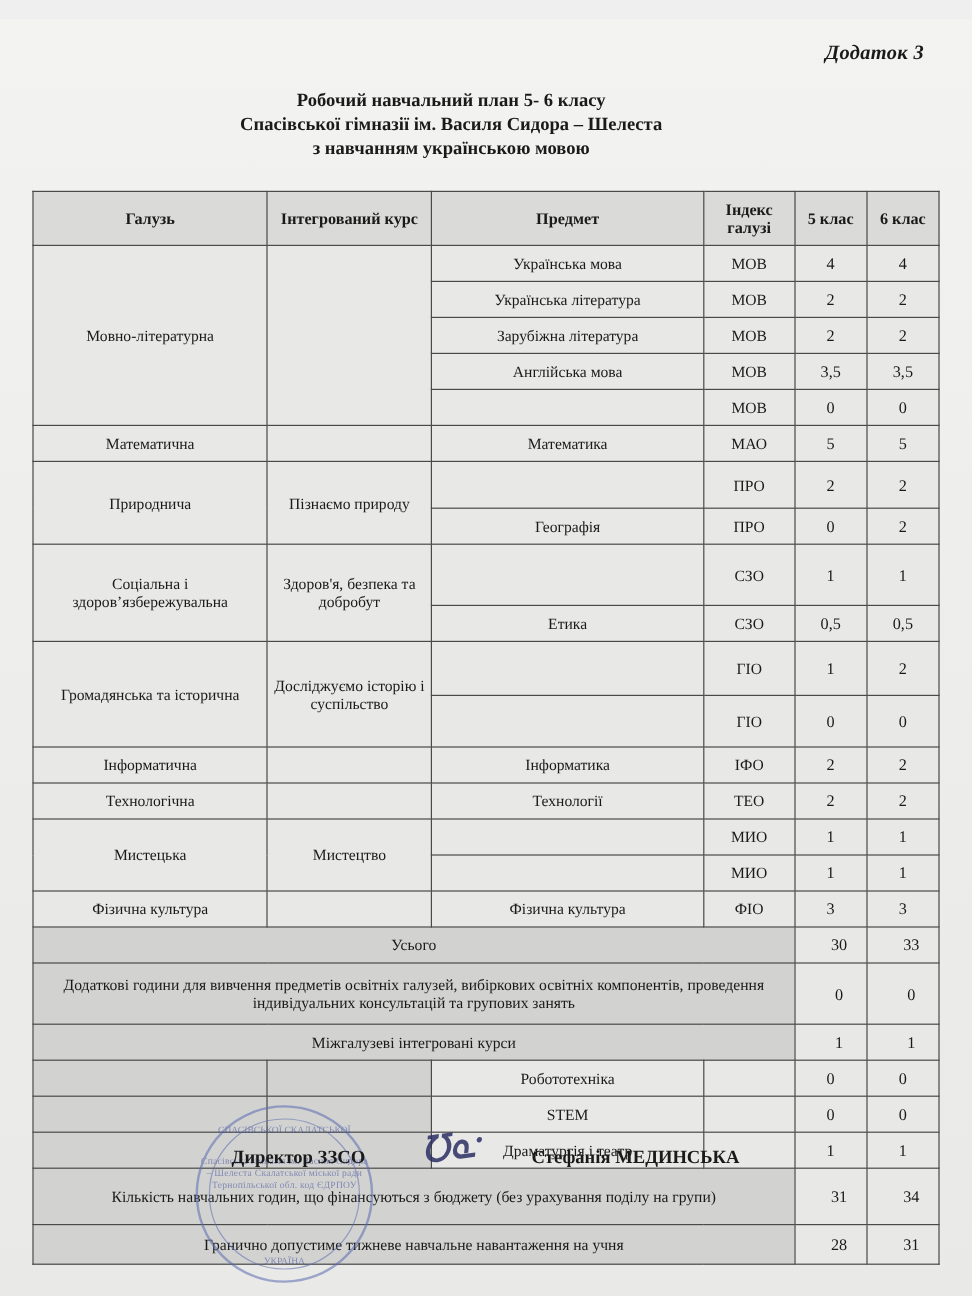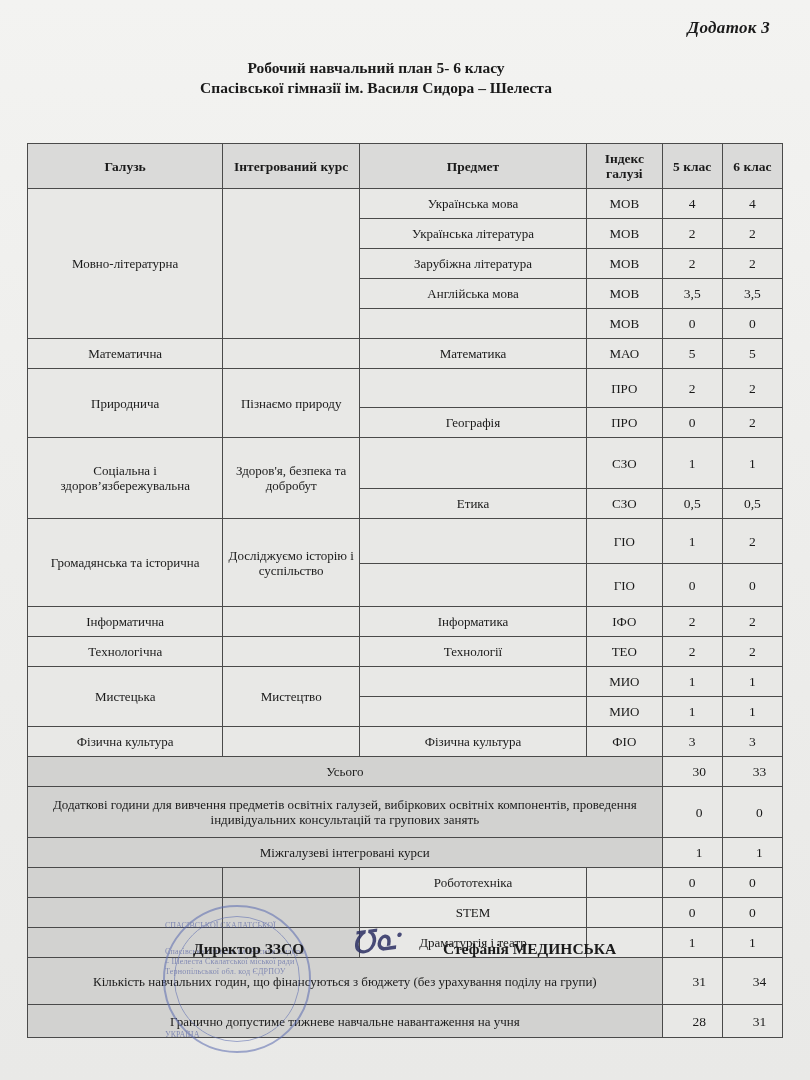--- a/index.html
+++ b/index.html
@@ -12,20 +12,21 @@
     background: #efefef;
     font-family: "Liberation Serif", serif;
     color: #1a1a1a;
     position: relative;
     overflow: hidden;
   }
   .page {
     position: absolute;
     inset: 0;
     background: linear-gradient(180deg, #f3f3f1 0%, #eeeeec 40%, #e9e9e7 100%);
+    margin-top: 16px;
   }
   .corner-note {
     position: absolute;
     top: 18px;
     right: 40px;
     font-style: italic;
     font-weight: bold;
     font-size: 17px;
     letter-spacing: .3px;
   }
@@ -110,21 +111,21 @@
     position: absolute;
     left: 163px;
     top: 905px;
     width: 144px;
     height: 144px;
     border-radius: 50%;
     border: 2px solid #5b6bb0;
     opacity: .55;
     color: #3c4b9a;
     font-size: 8px;
-    text-align: left;
+    text-align: center;
     font-family: "Liberation Serif", serif;
   }
   .stamp::before {
     content: "";
     position: absolute;
     inset: 9px;
     border-radius: 50%;
     border: 1px solid #5b6bb0;
   }
   .stamp .inner {
@@ -150,20 +151,21 @@
 </head>
 <body>
 
 <div class="page">
 
   <div class="corner-note">Додаток 3</div>
 
   <div class="title-block">
     <div>Робочий  навчальний план 5- 6 класу</div>
     <div>Спасівської гімназії  ім. Василя Сидора – Шелеста</div>
+    <div>з навчанням українською мовою</div>
   </div>
 
   <table class="plan">
     <thead>
       <tr>
         <th class="col-galuz">Галузь</th>
         <th class="col-course">Інтегрований курс</th>
         <th class="col-subject">Предмет</th>
         <th class="col-index">Індекс галузі</th>
         <th class="col-cl">5 клас</th>

